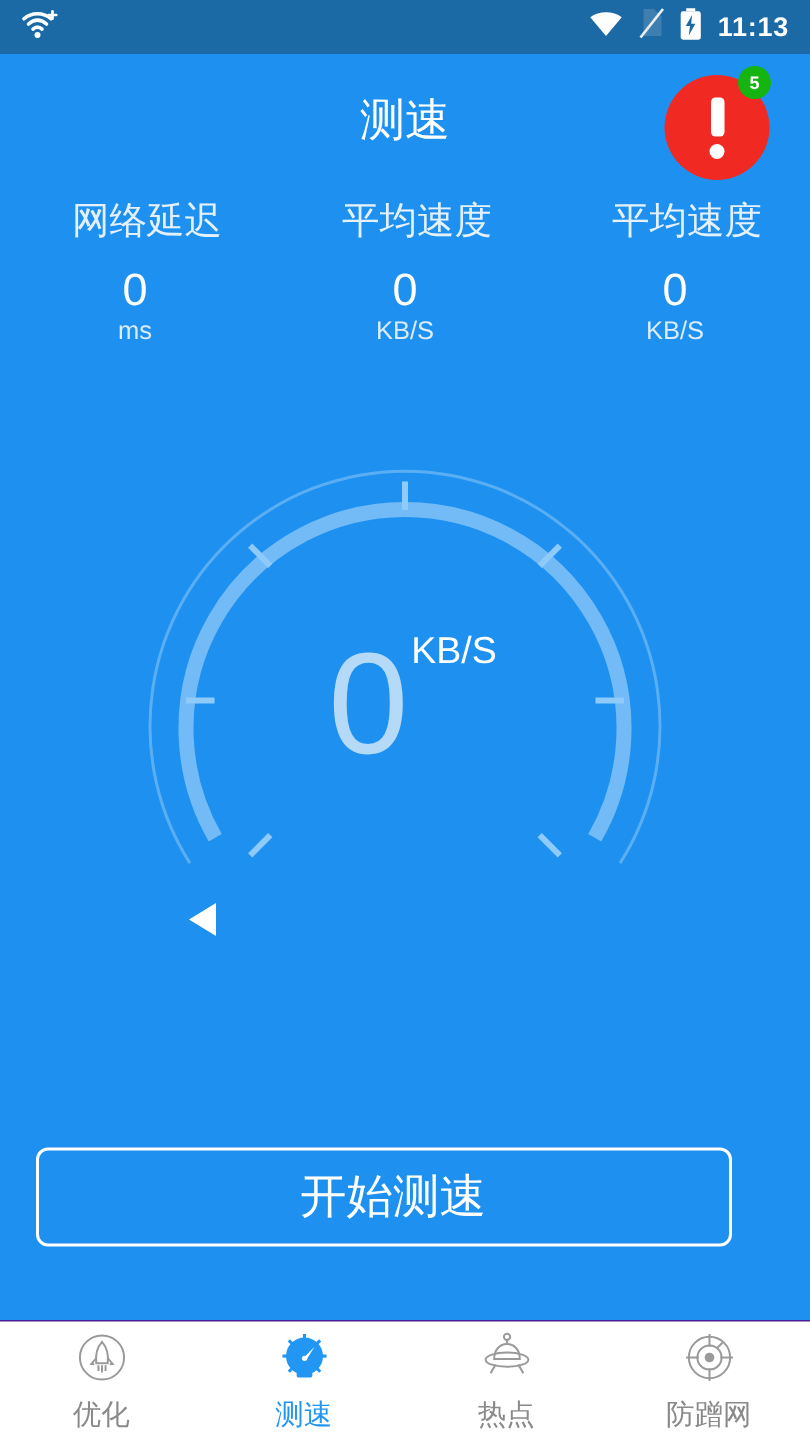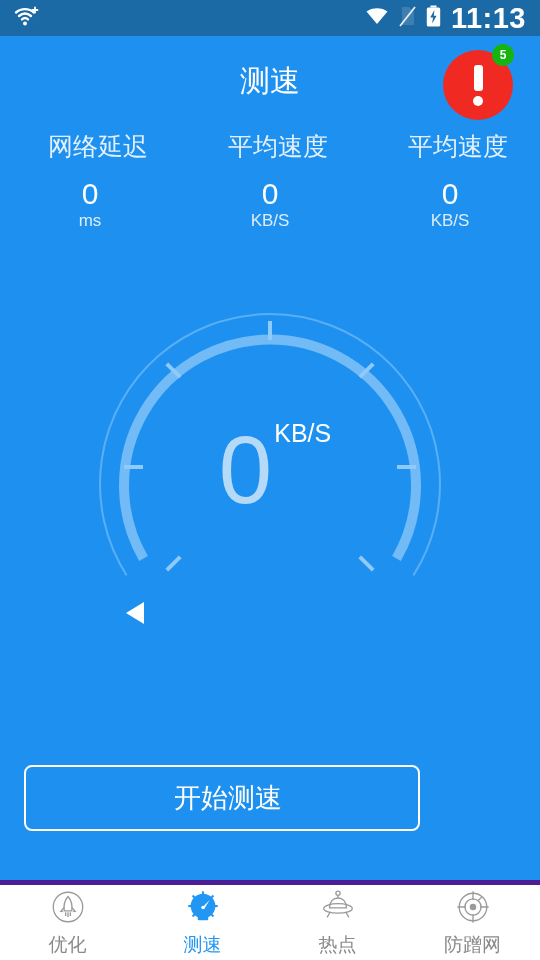--- a/index.html
+++ b/index.html
@@ -11,21 +11,21 @@
   #app { position:relative; width:540px; height:960px; background:#1e91f0; }
 
   
   .statusbar{
     position:absolute; left:0; top:0; width:540px; height:36px;
     background:#1b6aa5; display:flex; align-items:center;
     padding:0 14px; color:#fff;
   }
   .sb-left{ display:flex; align-items:center; }
   .sb-right{ margin-left:auto; display:flex; align-items:center; gap:10px; }
-  .sb-time{ font-size:29px; font-weight:600; letter-spacing:.5px; color:#fff; }
+  .sb-time{ font-size:18px; font-weight:600; letter-spacing:.5px; color:#fff; }
 
   
   .header{
     position:absolute; left:0; top:36px; width:540px; height:90px;
   }
   .page-title{
     position:absolute; left:0; top:0; width:540px; line-height:90px;
     text-align:center; color:#fff; font-size:30px; font-weight:400;
   }
   .alert-wrap{ position:absolute; right:20px; top:8px; width:80px; height:78px; }
@@ -63,32 +63,32 @@
     font-size:96px; color:#b4daf8; line-height:1; font-weight:400;
     vertical-align:middle;
   }
   .gauge-unit{
     font-size:25px; color:#ffffff; vertical-align:super;
     position:relative; top:-26px; left:2px;
   }
 
   
   .start-btn{
-    position:absolute; left:24px; top:765px; width:396px; height:66px;
+    position:absolute; left:24px; top:765px; width:464px; height:66px;
     border:2px solid #ffffff; border-radius:8px; background:transparent;
-    color:#fff; font-size:27px; font-family:inherit;
+    color:#fff; font-size:31px; font-family:inherit;
     display:flex; align-items:center; justify-content:center;
     cursor:pointer;
     padding-left:12px;
   }
 
   
   .navbar{
     position:absolute; left:0; bottom:0; width:540px; height:80px;
-    background:#fff; border-top:5px solid #4c1d95; display:flex;
+    background:#fff; border-top:1px solid #4c1d95; display:flex;
   }
   .nav-item{
     flex:1; display:flex; flex-direction:column; align-items:center;
     justify-content:center; gap:6px; cursor:pointer;
   }
   .nav-label{ font-size:19px; color:#8a8a8a; }
   .nav-item.active .nav-label{ color:#2196f3; }
   .nav-icon{ width:38px; height:38px; display:block; }
 </style>
 </head>

